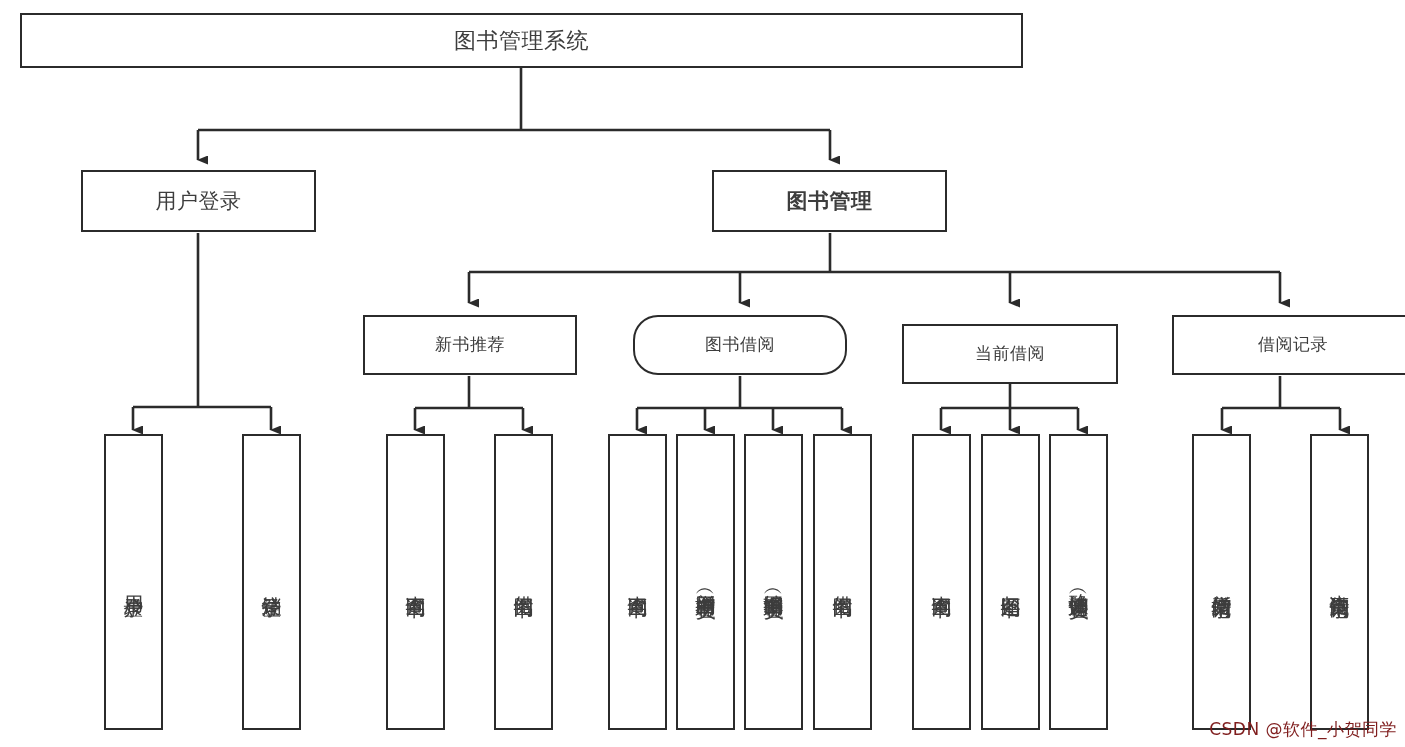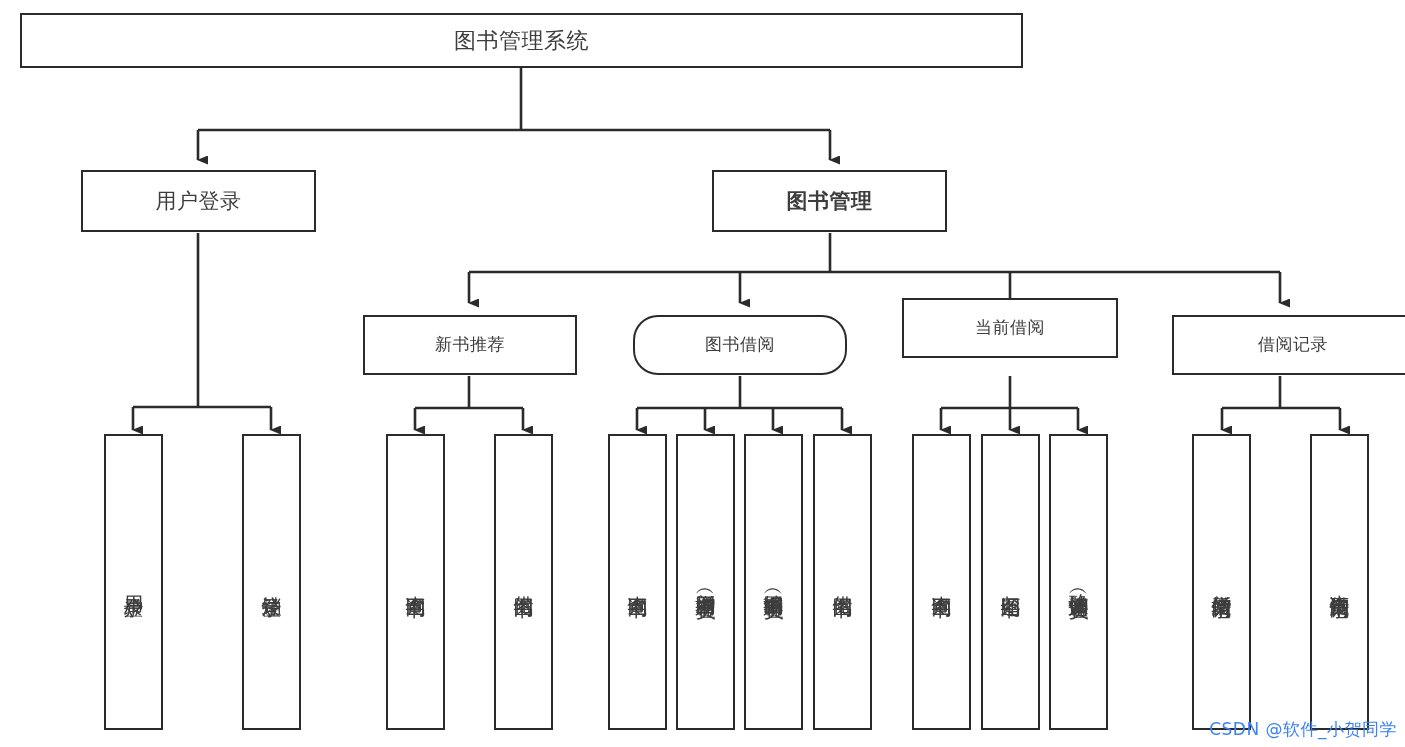--- a/index.html
+++ b/index.html
@@ -54,21 +54,21 @@
     letter-spacing: 1px;
   }
   .node.level-root .node-label { font-size: 22px; }
   .node.level-2 .node-label { font-size: 21px; }
   .node.level-3 .node-label { font-size: 17px; }
 
   #watermark {
     position: absolute;
     right: 8px;
     bottom: 6px;
-    color: #3b82f6;
+    color: #7f1d1d;
     font-size: 17px;
     letter-spacing: 0.5px;
     white-space: nowrap;
     user-select: none;
     margin-top: 16px;
   }
 </style>
 </head>
 <body>
 
@@ -149,21 +149,21 @@
   </div>
 
   <div class="node level-3" style="left:363px; top:315px; width:214px; height:60px;">
     <span class="node-label">新书推荐</span>
   </div>
 
   <div class="node level-3" style="left:633px; top:315px; width:214px; height:60px;border-radius:25px;">
     <span class="node-label">图书借阅</span>
   </div>
 
-  <div class="node level-3" style="left:902px; top:298px; width:216px; height:60px;">
+  <div class="node level-3" style="left:902px; top:324px; width:216px; height:60px;">
     <span class="node-label">当前借阅</span>
   </div>
 
   <div class="node level-3" style="left:1172px; top:315px; width:242px; height:60px;">
     <span class="node-label">借阅记录</span>
   </div>
 
   <div class="node vertical" style="left:104px; top:434px; width:59px; height:296px;">
     <span class="node-label">用户登录</span>
   </div>

